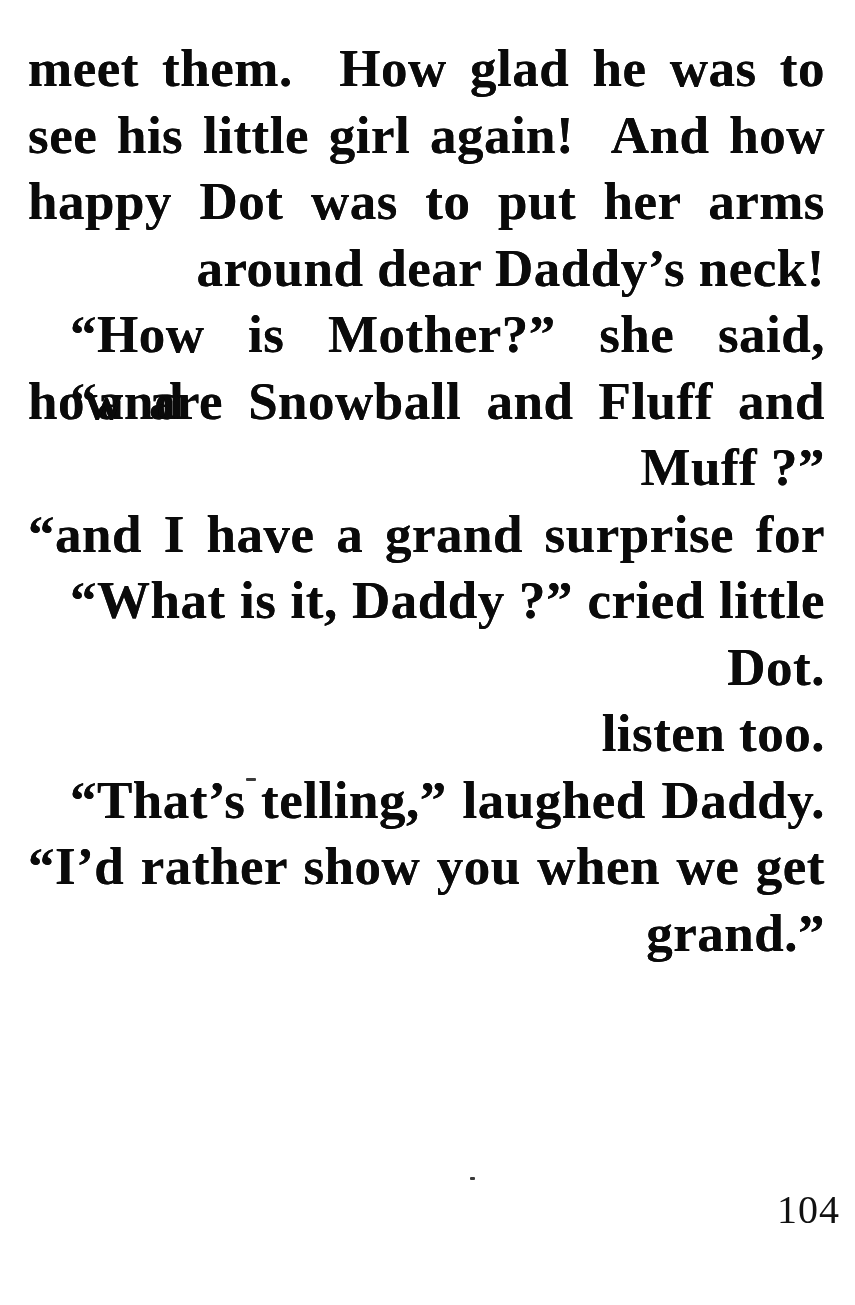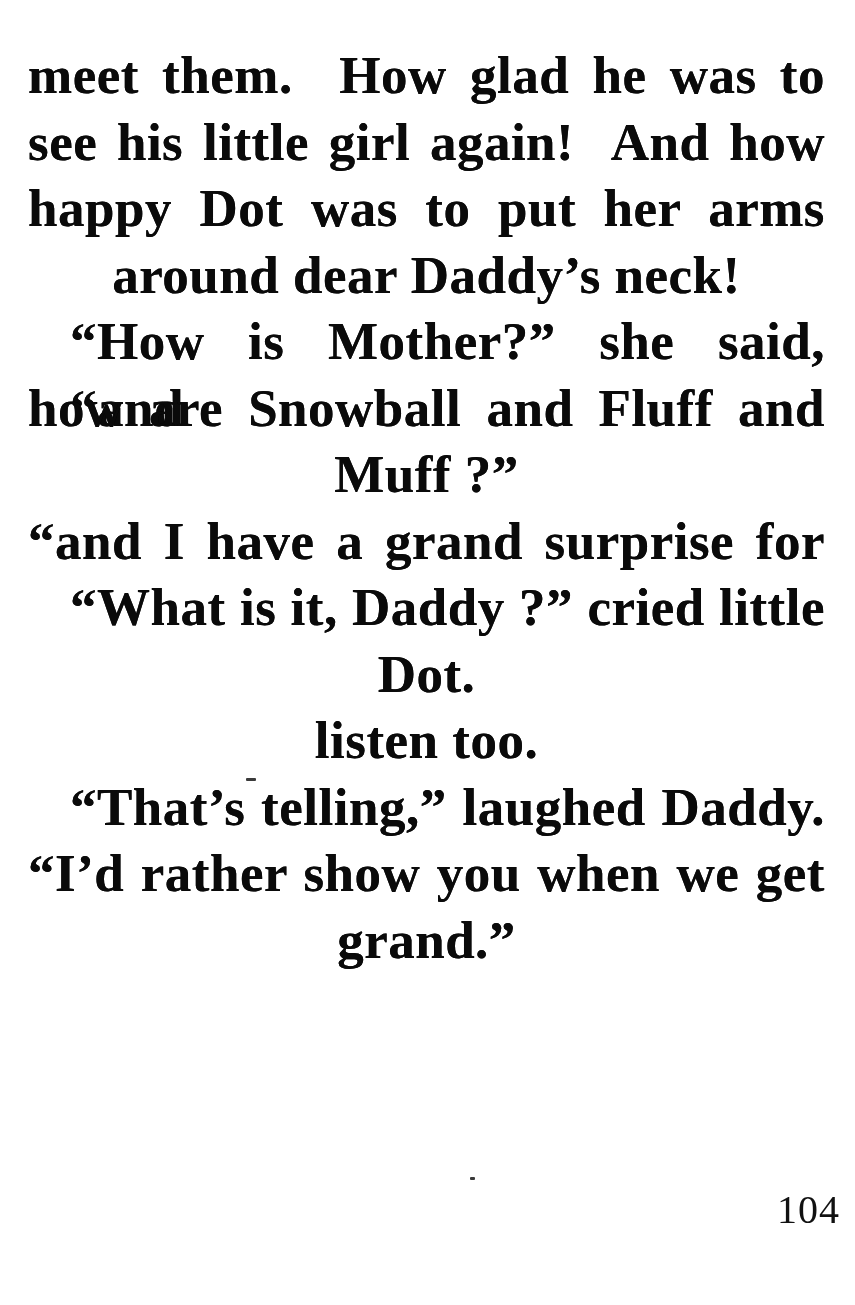--- a/index.html
+++ b/index.html
@@ -8,33 +8,33 @@
     position: relative;
     width: 855px;
     height: 1305px;
     background: #ffffff;
     overflow: hidden;
     font-family: "Liberation Serif", serif;
   }
   .text-block {
     position: absolute;
     left: 28px;
-    top: 42px;
+    top: 35px;
     width: 797px;
     color: #0a0a0a;
     font-size: 53px;
     font-weight: 700;
     letter-spacing: 0.5px;
     text-shadow: 0 0 0.4px rgba(0,0,0,0.85);
   }
   .line {
     height: 66.5px;
     line-height: 66.5px;
     white-space: nowrap;
-    text-align: center;
+    text-align: right;
   }
   .line.j {
     white-space: normal;
     text-align: justify;
     text-align-last: justify;
   }
   .line.ind { padding-left: 42px; }
   .page-number {
     position: absolute;
     top: 1190px;

